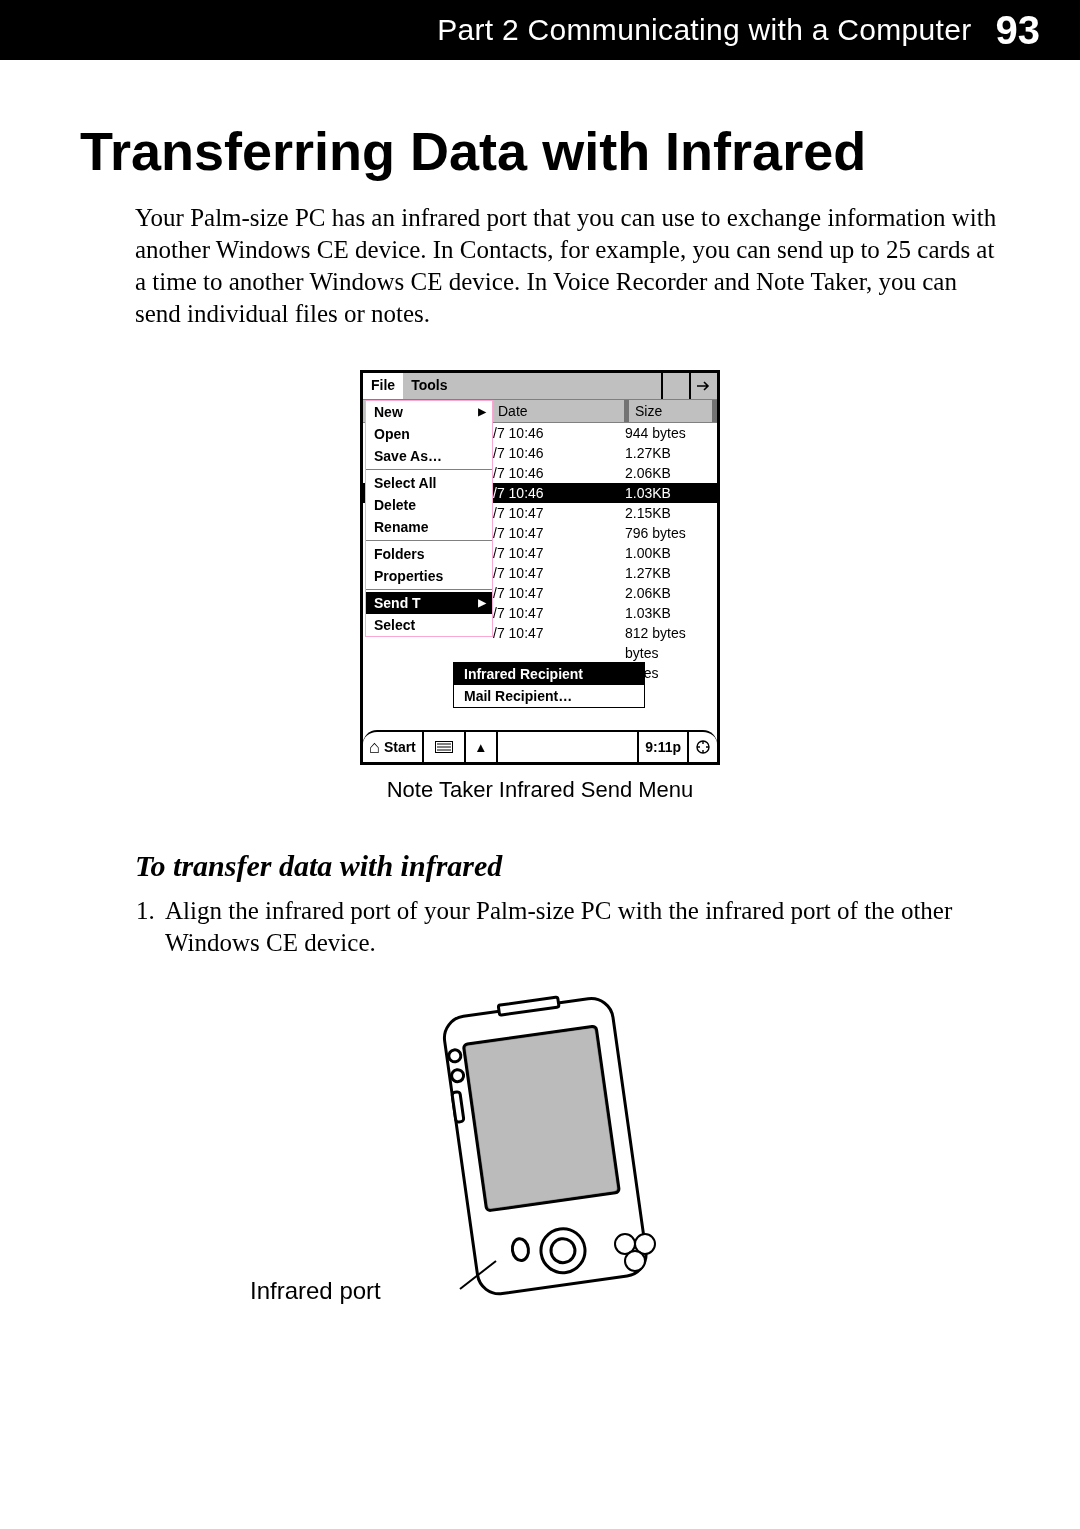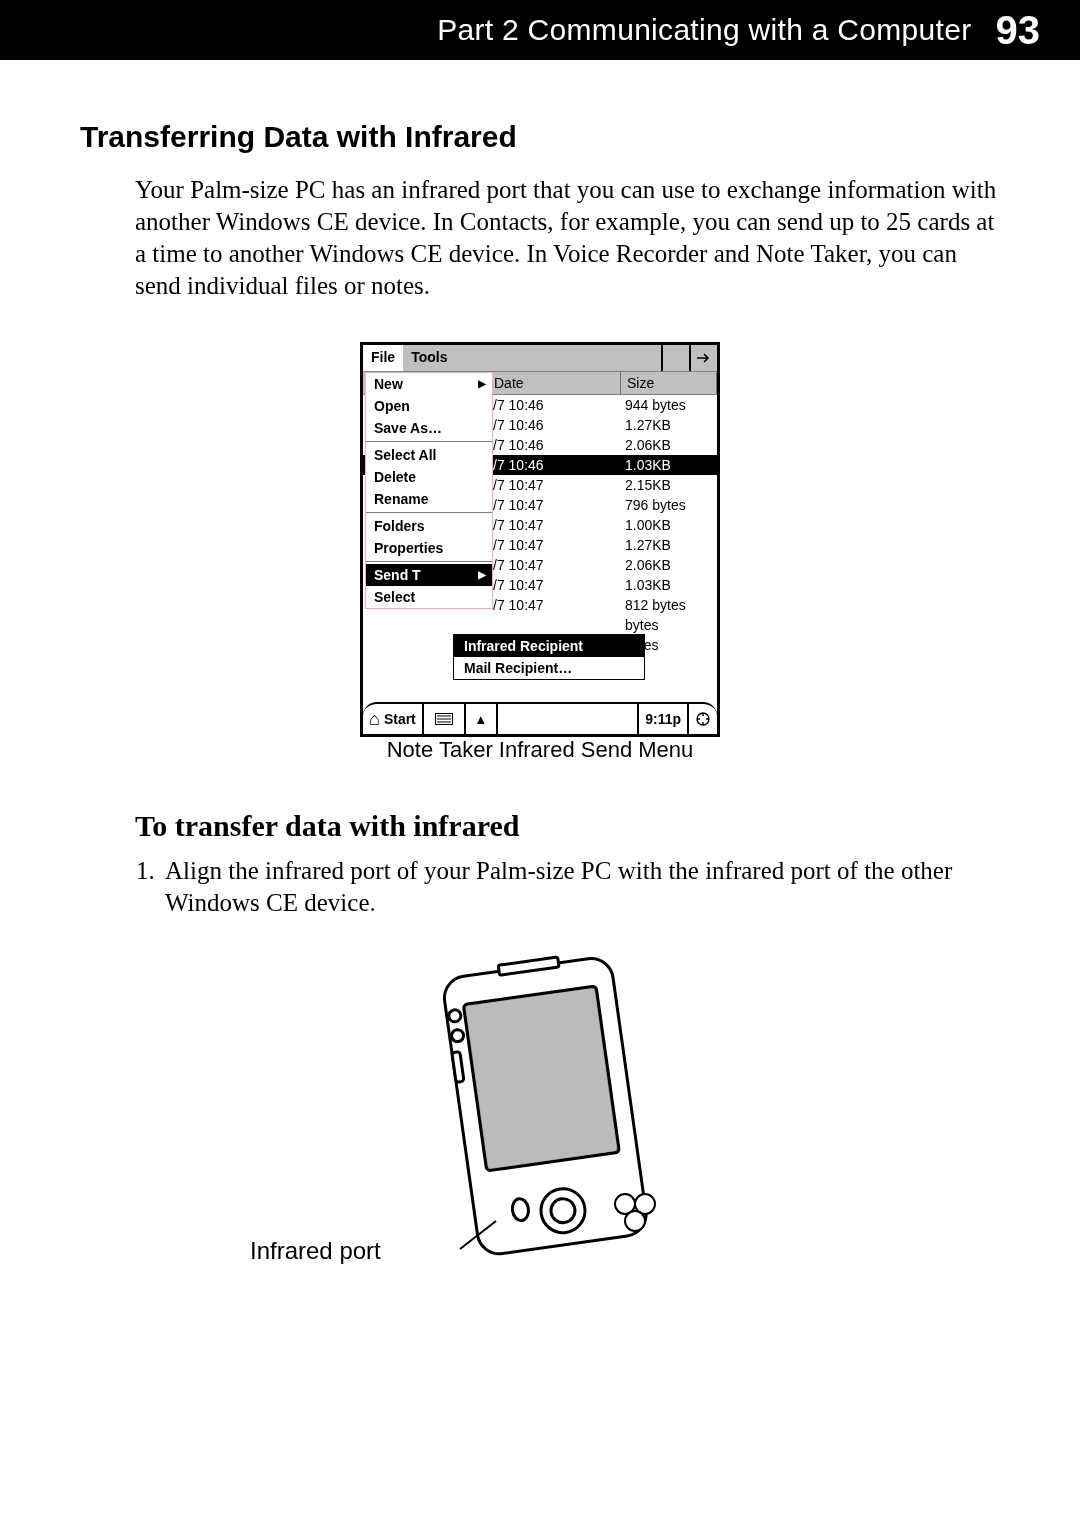--- a/index.html
+++ b/index.html
@@ -1,34 +1,34 @@
 <!DOCTYPE html>
 <html><head>
 <meta charset="utf-8">
 <style>
   html,body{margin:0;padding:0;background:#fff;color:#000;font-family:"Times New Roman",Times,serif;}
   body{width:1080px;}
   .topbar{background:#000;color:#fff;height:60px;display:flex;align-items:center;justify-content:flex-end;padding:0 40px 0 0;font-family:Arial,Helvetica,sans-serif;}
   .topbar .part{font-size:30px;font-weight:400;letter-spacing:0.3px;margin-right:24px;margin-left:24px;}
   .topbar .pagenum{font-size:40px;font-weight:700;}
   .page{padding:30px 80px 60px 80px;}
-  h1{font-family:Arial,Helvetica,sans-serif;font-size:30px;font-weight:700;margin:30px 0 20px 0;}
+  h1{font-family:Arial,Helvetica,sans-serif;font-size:54px;font-weight:700;margin:30px 0 20px 0;}
   .intro{font-size:25px;line-height:1.28;margin:0 0 40px 55px;}
   .figurewrap{text-align:center;}
   .device{display:inline-block;border:3px solid #000;width:354px;background:#fff;text-align:left;font-family:Verdana,Geneva,sans-serif;font-size:14px;position:relative;}
   .device-menubar{display:flex;align-items:stretch;height:26px;background:#c0c0c0;border-bottom:1px solid #808080;}
   .device-menubar .menu{font-weight:700;padding:4px 8px 16px 8px;}
   .device-menubar .menu.active{background:#fff;}
   .device-menubar .spacer{flex:1;}
   .device-menubar .iconbtn{width:26px;border-left:2px solid #000;display:flex;align-items:center;justify-content:center;}
   .device-body{position:relative;height:330px;overflow:hidden;}
   
   .filelist{position:absolute;left:0;right:0;top:0;}
   .filelist .hdr{display:flex;background:#c0c0c0;border-bottom:1px solid #808080;}
-  .filelist .hdr div{padding:3px 6px;border-right:1px solid #737373;}
+  .filelist .hdr div{padding:3px 6px;border-right:5px solid #737373;}
   .filelist .hdr .col-name{width:112px;}
   .filelist .hdr .col-date{width:120px;}
   .filelist .hdr .col-size{flex:1;}
   .filelist .row{display:flex;line-height:20px;}
   .filelist .row div{padding:0 6px;}
   .filelist .row .c1{width:112px;overflow:hidden;white-space:nowrap;}
   .filelist .row .c2{width:120px;overflow:hidden;white-space:nowrap;}
   .filelist .row .c3{flex:1;overflow:hidden;white-space:nowrap;}
   .filelist .row.sel{background:#000;color:#fff;}
   
@@ -43,22 +43,22 @@
   .submenu .mi.sel{background:#000;color:#fff;}
   
   .taskbar{display:flex;align-items:stretch;border-top:2px solid #000;height:30px;border-radius:14px;}
   .taskbar .tb{border-right:2px solid #000;display:flex;align-items:center;padding:0 6px;font-weight:700;}
   .taskbar .tb.start::before{content:"⌂";font-size:18px;margin-right:4px;}
   .taskbar .tb.kbd{width:28px;justify-content:center;}
   .taskbar .tb.tri{width:18px;justify-content:center;}
   .taskbar .fill{flex:1;border-right:2px solid #000;}
   .taskbar .clock{border-right:2px solid #000;padding:0 6px;display:flex;align-items:center;font-weight:700;}
   .taskbar .tray{width:28px;display:flex;align-items:center;justify-content:center;}
-  .caption{font-family:Arial,Helvetica,sans-serif;font-size:22px;}
-  h2{font-family:"Times New Roman",Times,serif;font-size:30px;font-weight:700;margin:46px 0 12px 55px;}
+  .caption{font-family:Arial,Helvetica,sans-serif;font-size:22px;margin-top:12px;}
+  h2{font-family:"Times New Roman",Times,serif;font-size:30px;font-weight:700;margin:46px 0 12px 55px;font-style:italic;}
   ol.steps{font-size:25px;line-height:1.28;margin:0 0 30px 55px;padding-left:26px;}
   ol.steps li{padding-left:4px;}
   
   .illus{text-align:center;position:relative;display:inline-block;}
   .illus-label{position:absolute;left:-150px;bottom:28px;font-family:Arial,Helvetica,sans-serif;font-size:24px;}
   svg.pda{width:280px;height:340px;}
 </style>
 </head>
 <body>
 

